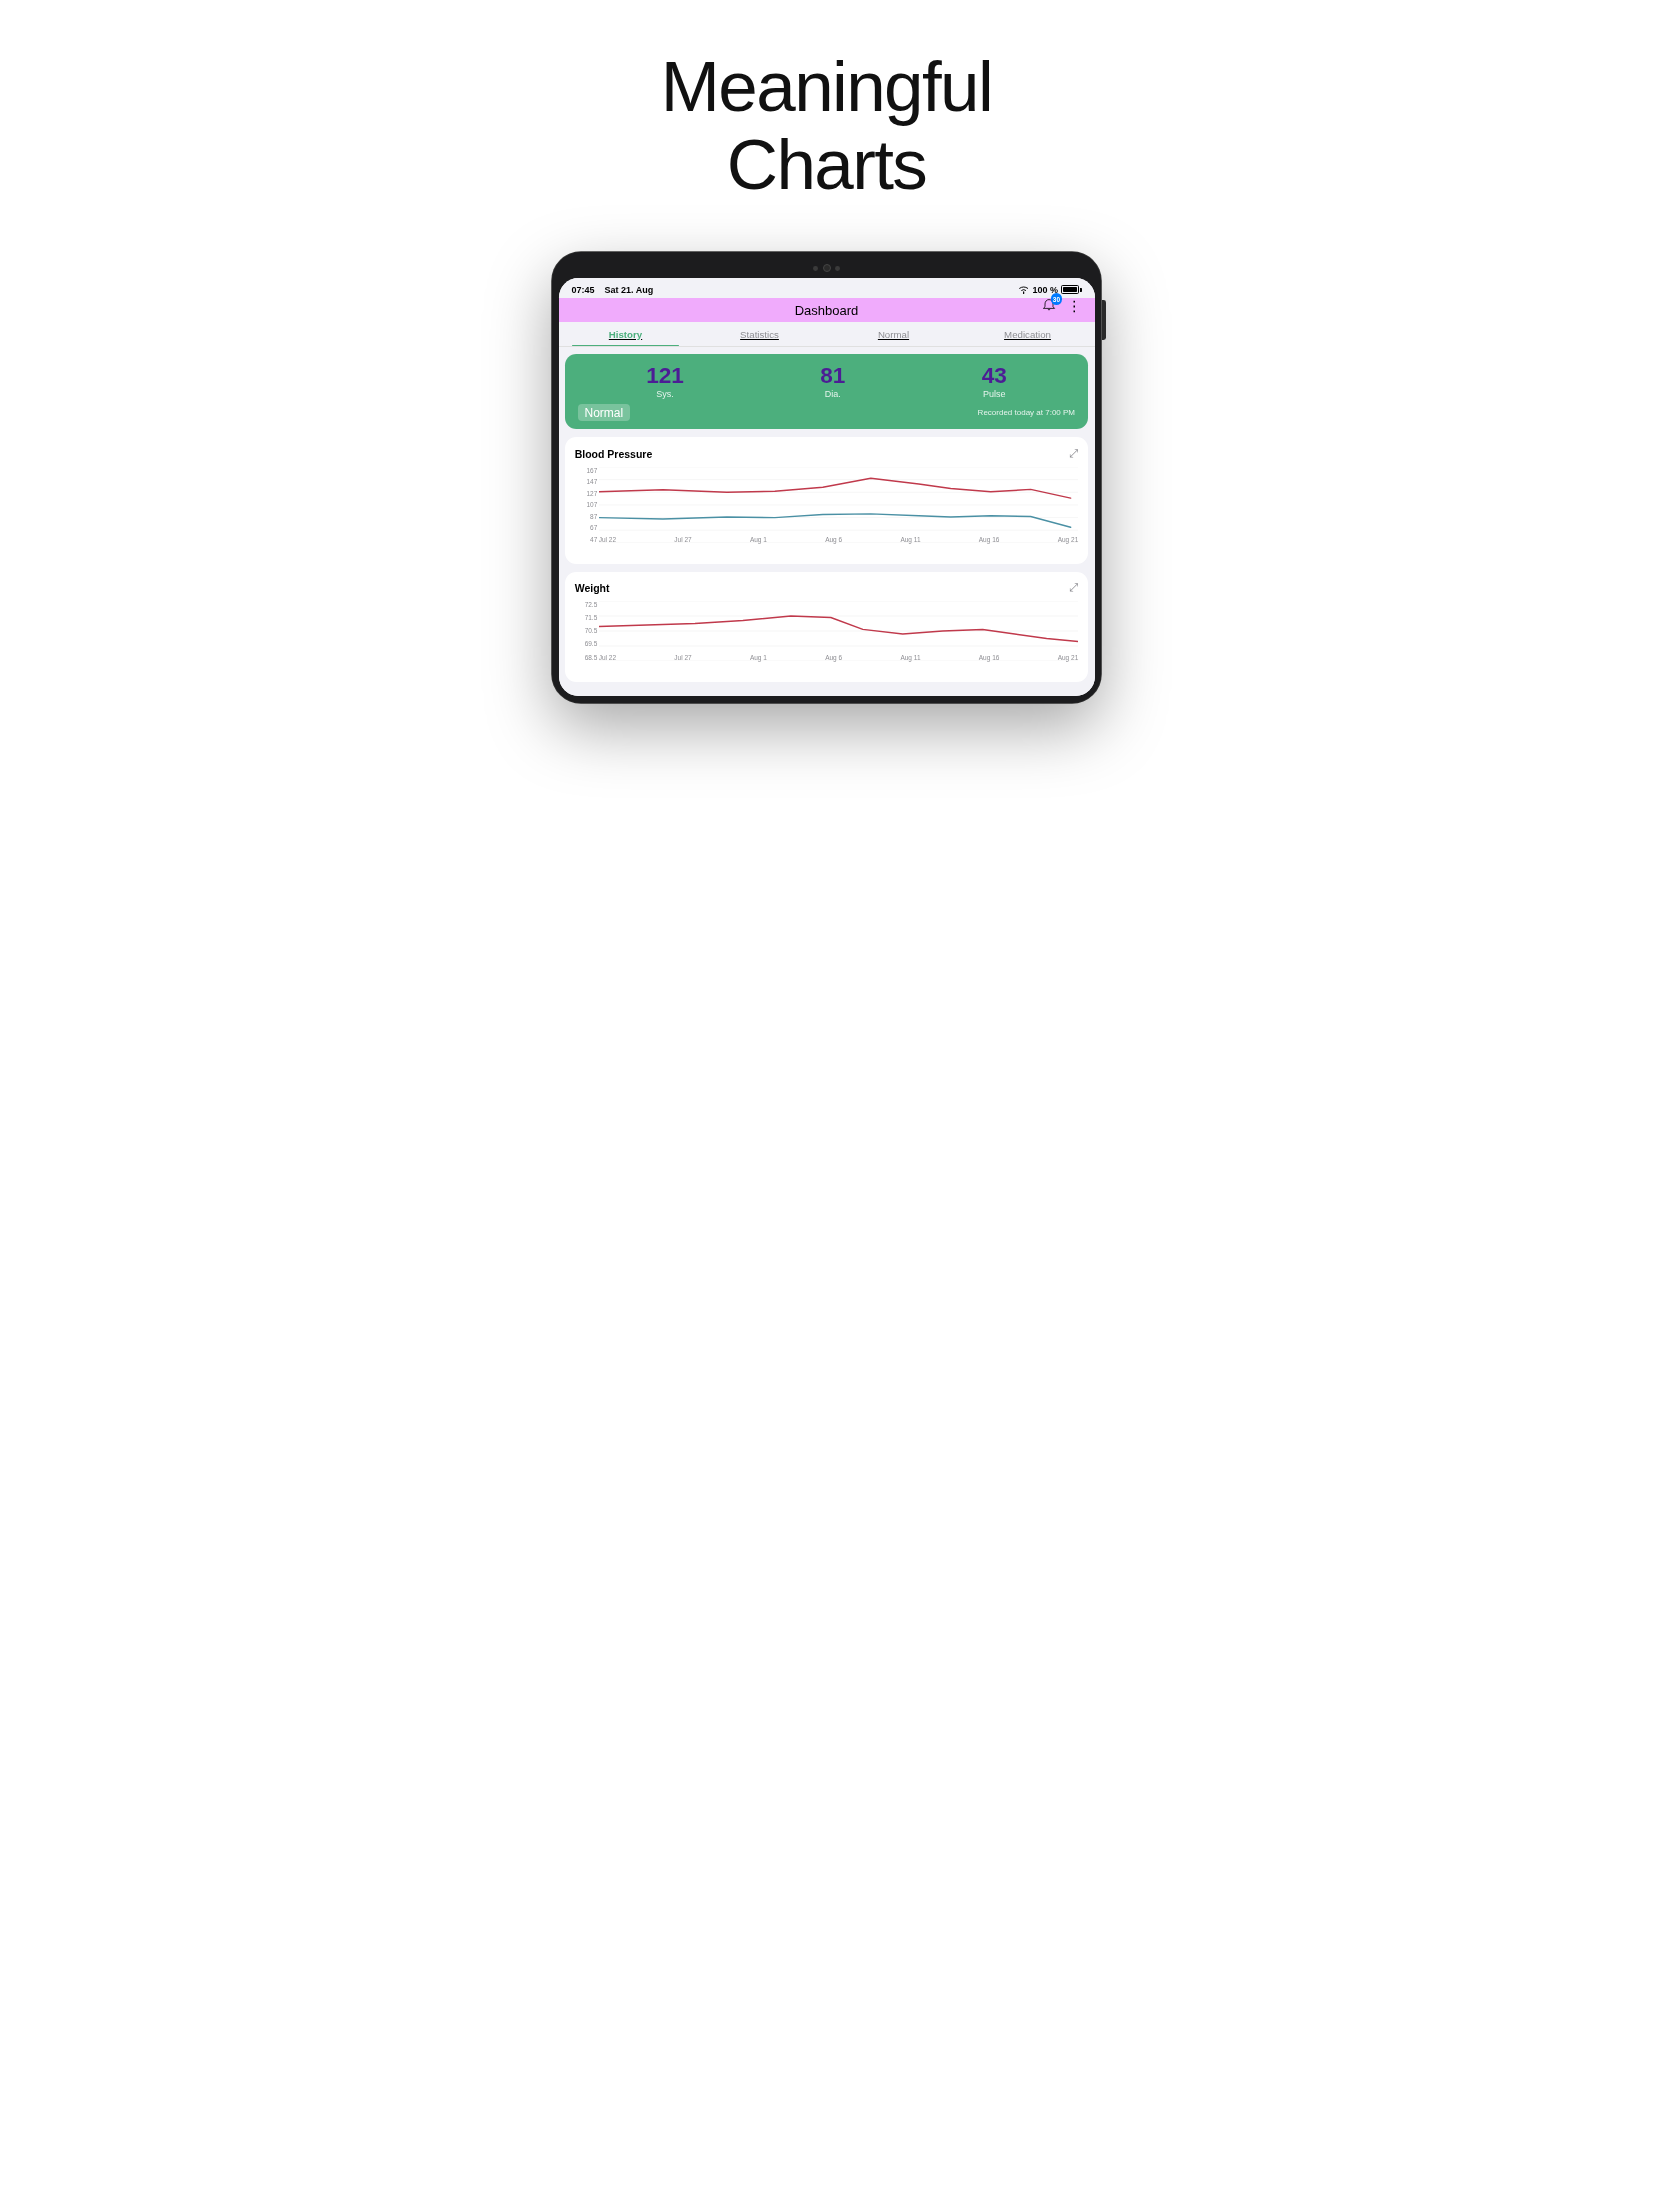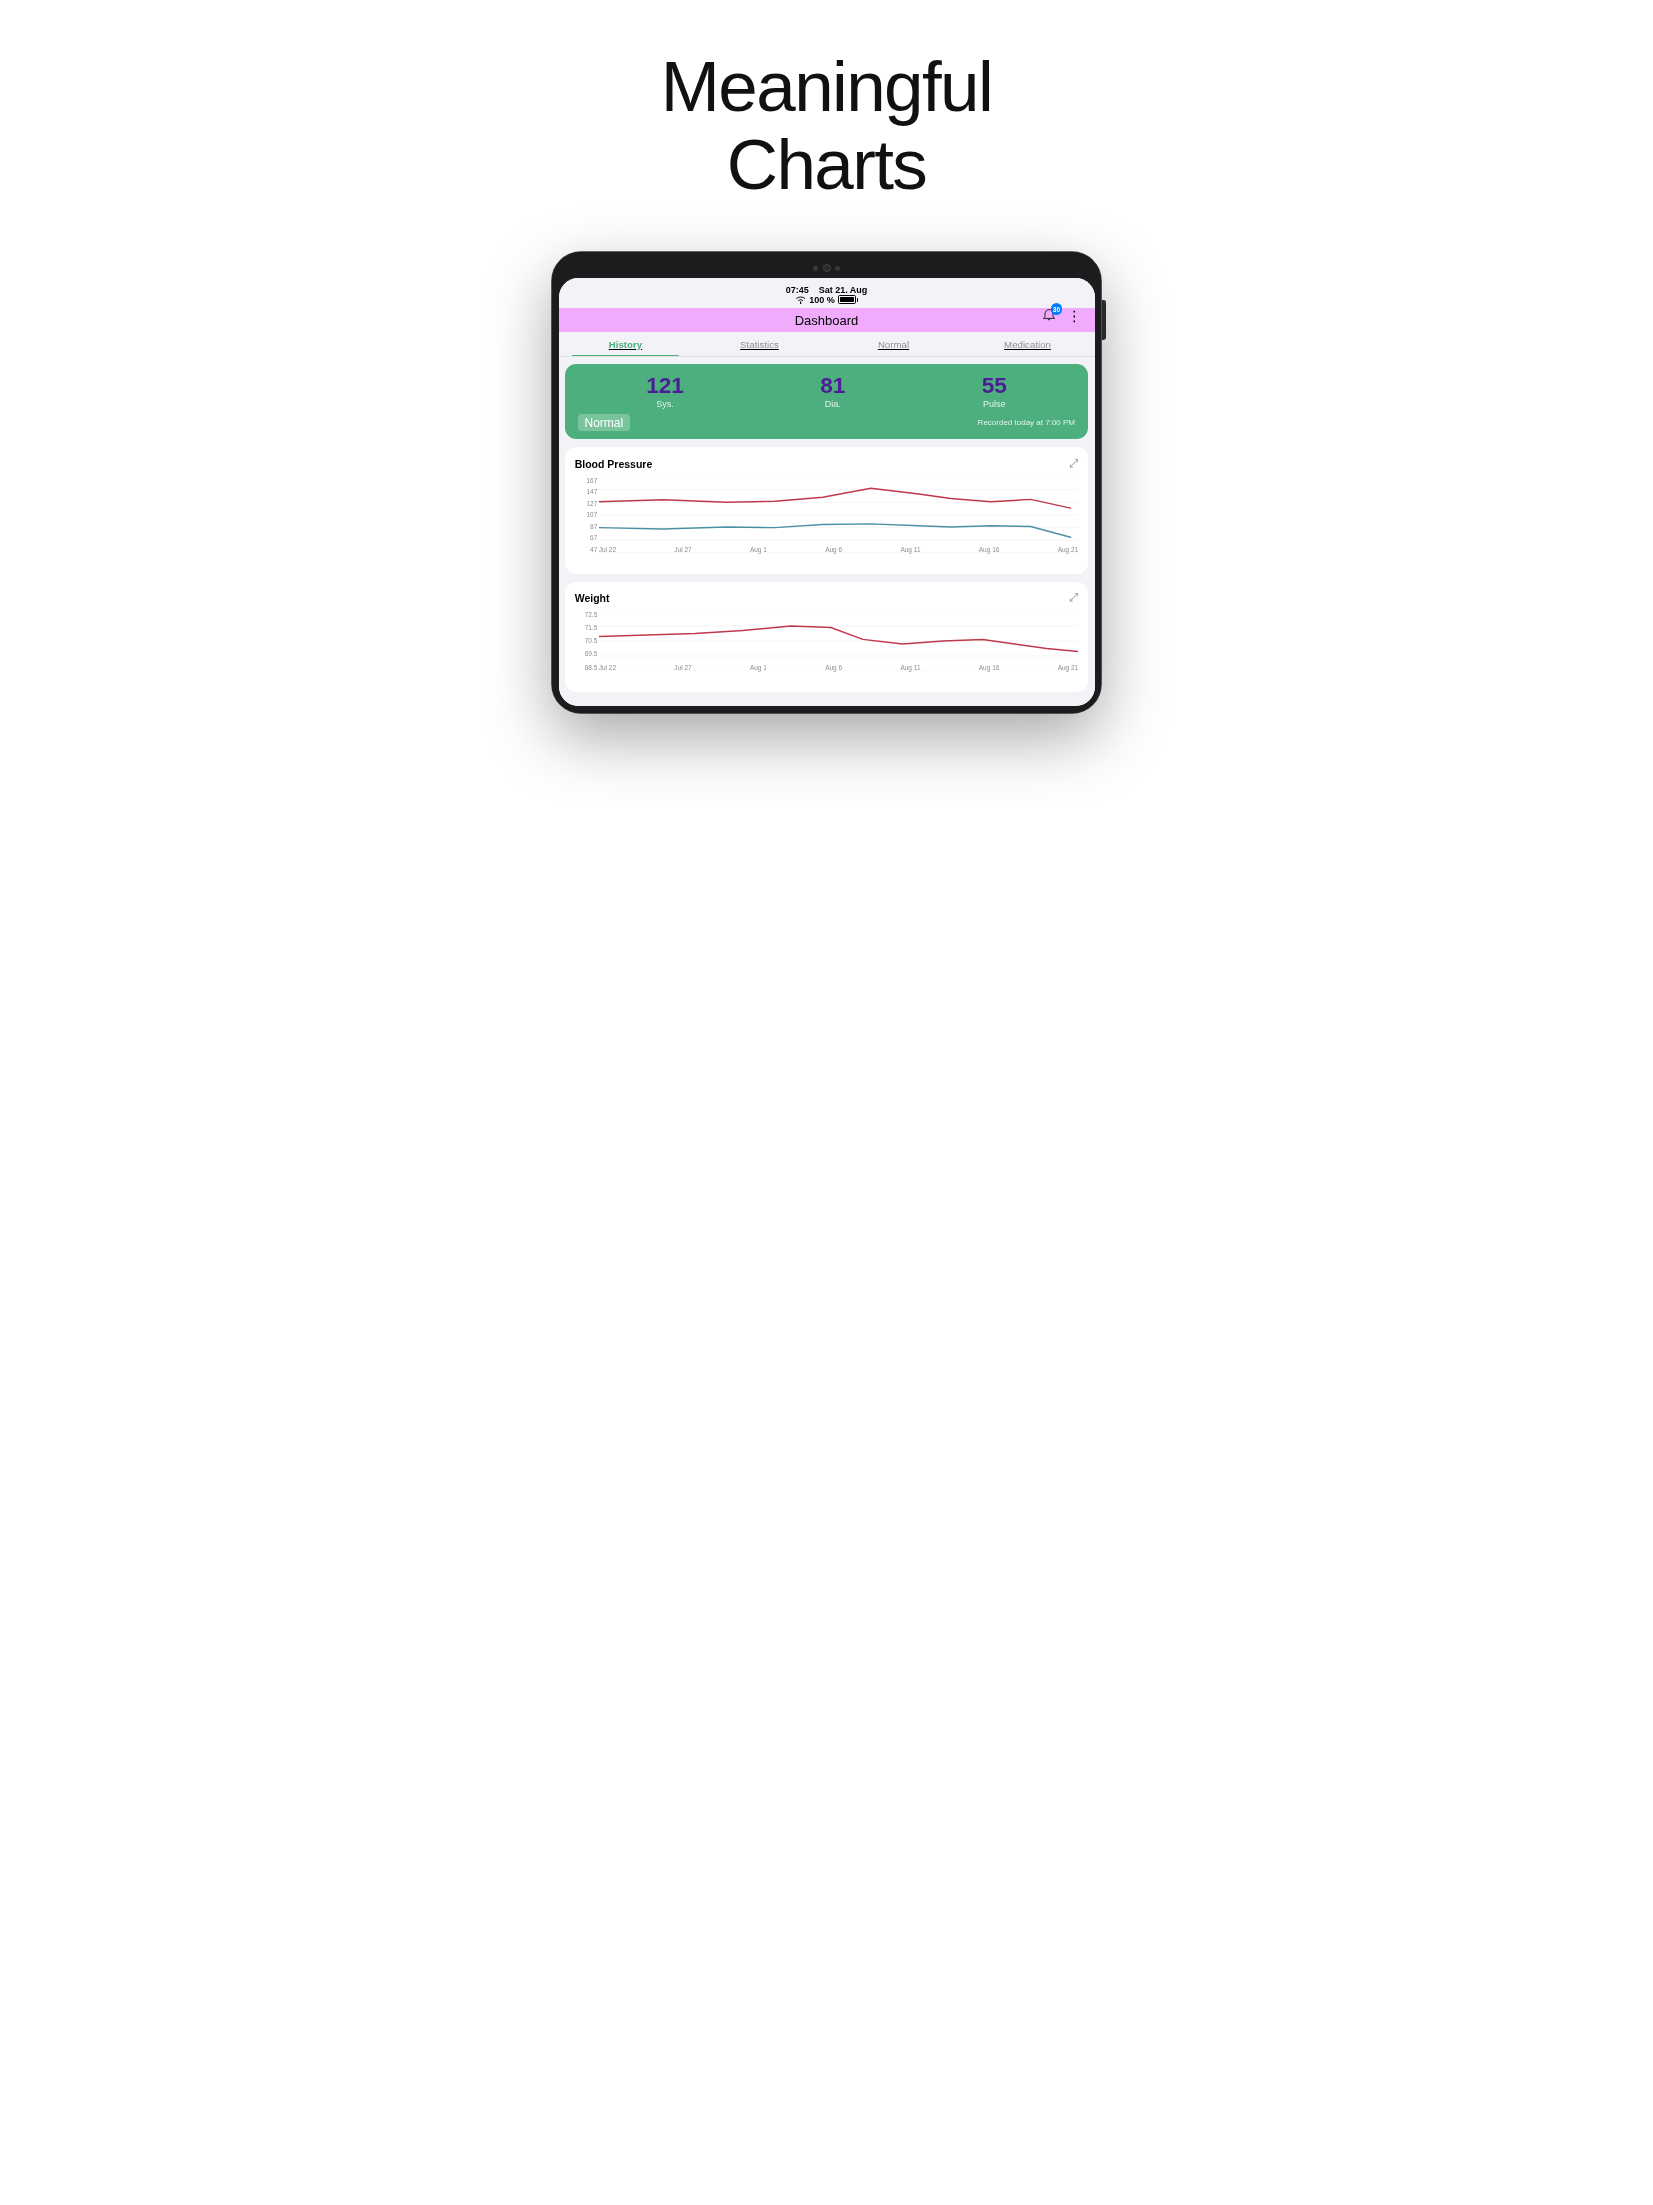--- a/index.html
+++ b/index.html
@@ -81,21 +81,20 @@
     
     .status-bar {
       display: flex;
       justify-content: space-between;
       align-items: center;
       padding: 6.5px 13px 3.2px;
       background: #f2f2f7;
       font-size: 9px;
       font-weight: 600;
       color: #000;
-      flex-direction: column;
     }
 
     .status-left { font-size: 9px; font-weight: 600; }
     .status-right {
       display: flex;
       gap: 3.2px;
       font-size: 9px;
       font-weight: 600;
     }
 
@@ -451,21 +450,21 @@
           <div class="stats-values">
             <div class="stat-item">
               <div class="stat-value">121</div>
               <div class="stat-label">Sys.</div>
             </div>
             <div class="stat-item">
               <div class="stat-value">81</div>
               <div class="stat-label">Dia.</div>
             </div>
             <div class="stat-item">
-              <div class="stat-value">55</div>
+              <div class="stat-value">43</div>
               <div class="stat-label">Pulse</div>
             </div>
           </div>
           <div class="stats-footer">
             <span class="normal-badge">Normal</span>
             <span class="recorded-text">Recorded today at 7:00 PM</span>
           </div>
         </div>
 
         <div class="chart-card">

